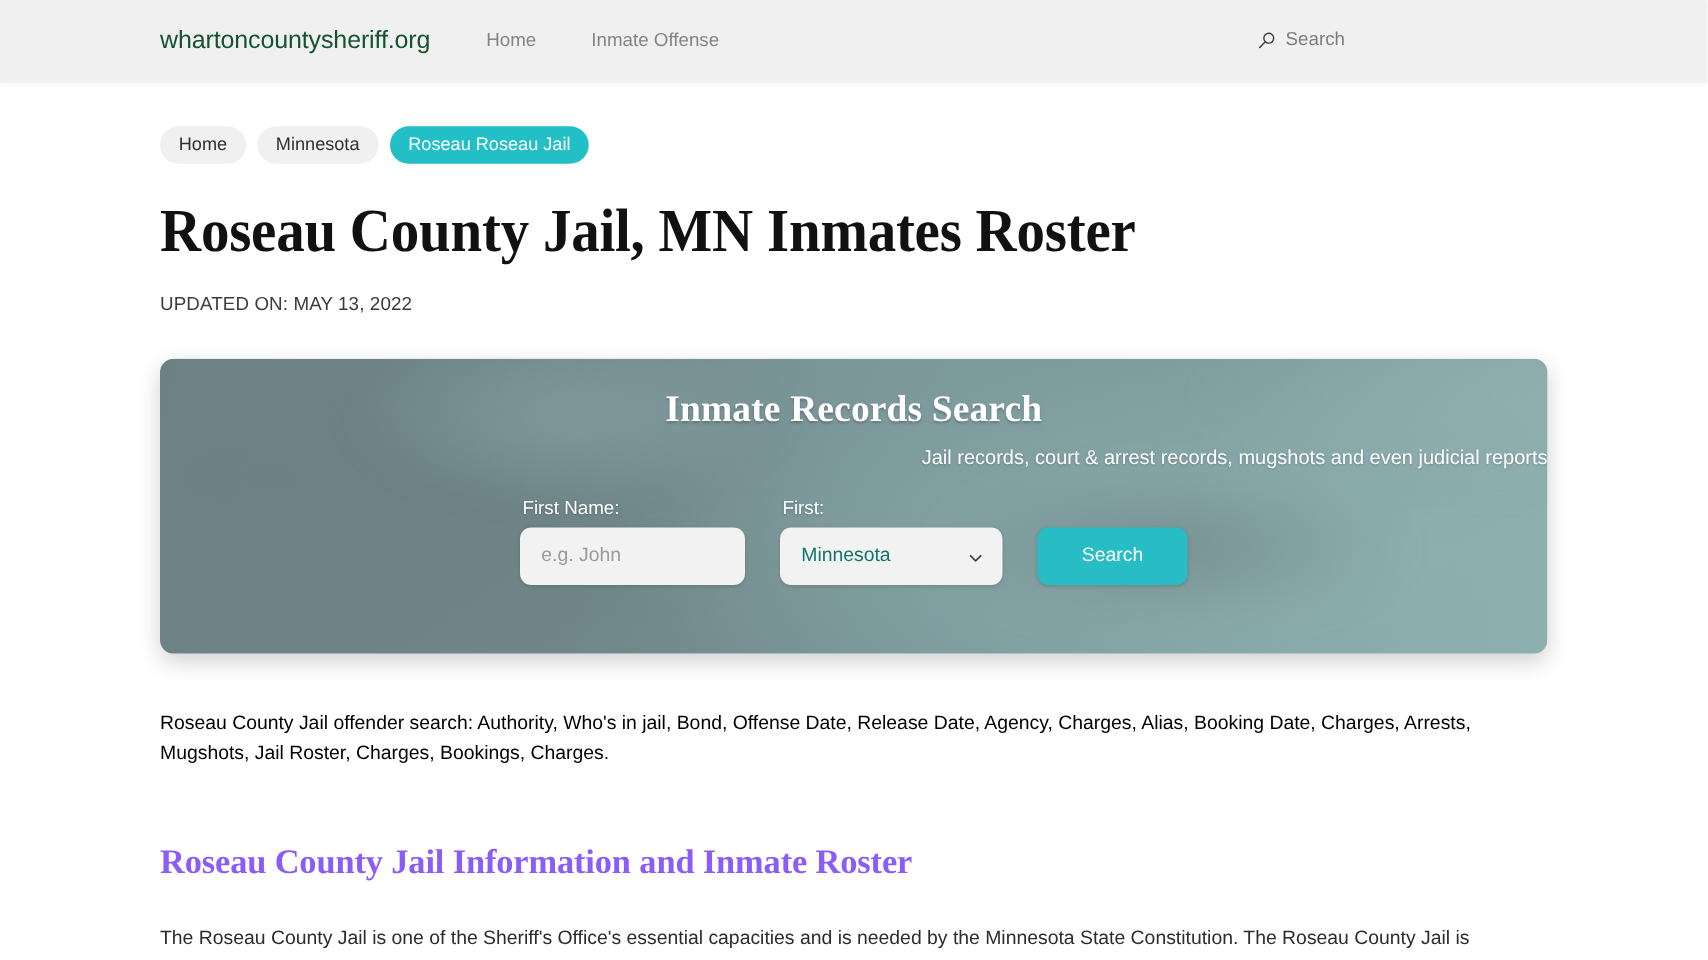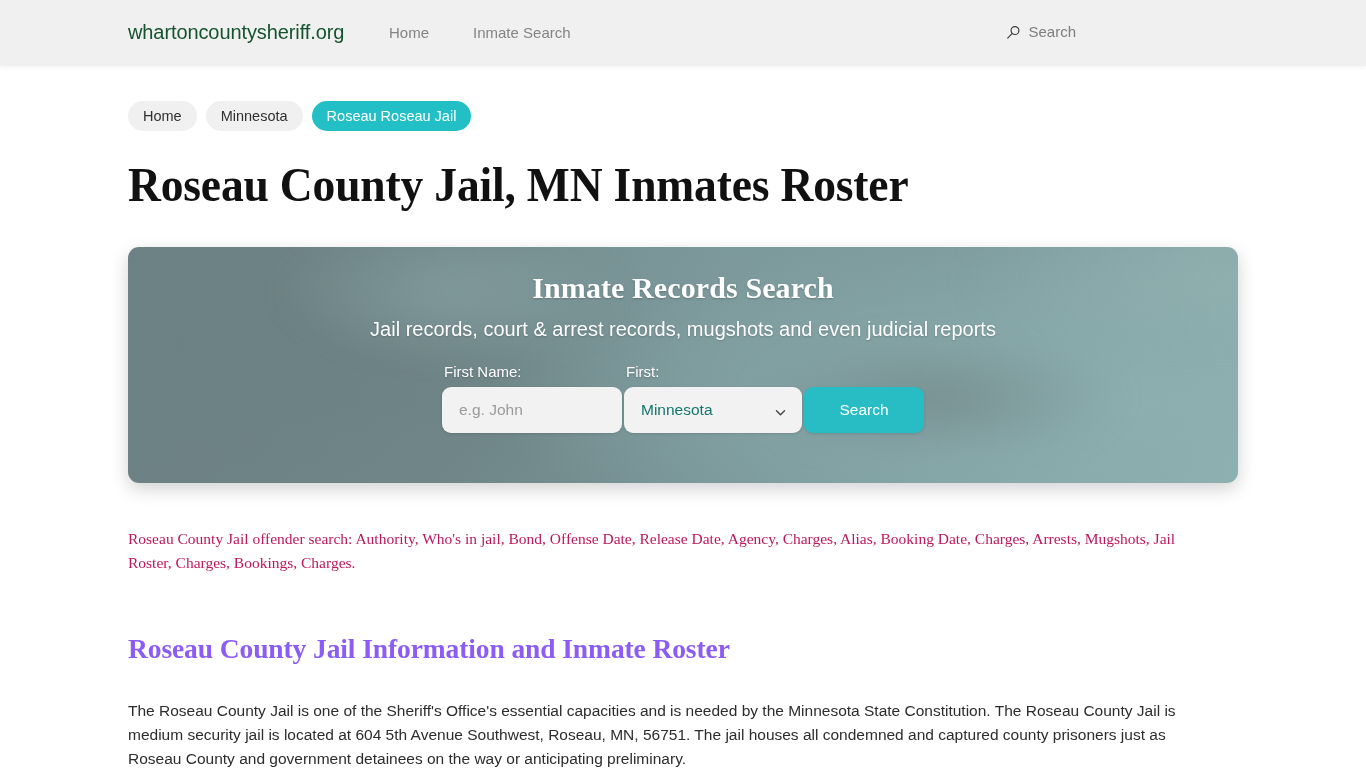--- a/index.html
+++ b/index.html
@@ -161,29 +161,30 @@
     padding-top: 24px;
     font-family: "Liberation Serif", serif;
     font-weight: bold;
     font-size: 30px;
     color: #ffffff;
     text-shadow: 0 1px 2px rgba(0,0,0,0.22);
     letter-spacing: 0.1px;
   }
   .hero-sub {
     padding-top: 13px;
-    font-size: 20px;
+    font-size: 16px;
     color: #ffffff;
     text-shadow: 0 1px 2px rgba(0,0,0,0.2);
+    text-align: right;
   }
   .hero-form {
     display: flex;
     justify-content: center;
     align-items: flex-end;
-    gap: 2px;
+    gap: 28px;
     padding-top: 22px;
   }
   .field { text-align: left; }
   .field-label {
     display: block;
     font-size: 15px;
     color: #ffffff;
     text-shadow: 0 1px 2px rgba(0,0,0,0.22);
     padding-bottom: 7px;
     padding-left: 2px;
@@ -230,23 +231,22 @@
     cursor: pointer;
     font-family: "Liberation Sans", sans-serif;
     box-shadow: 0 1px 3px rgba(0,0,0,0.12);
   }
 
   
   .body-copy {
     padding-top: 29px;
     font-size: 15.5px;
     line-height: 24px;
-    color: #be185d;
+    color: #000000;
     max-width: 1060px;
-    font-family: Liberation Serif, serif;
   }
   .section-heading {
     margin: 0;
     padding-top: 42px;
     font-family: "Liberation Serif", serif;
     font-weight: bold;
     font-size: 27.5px;
     color: #8b5cf6;
     letter-spacing: -0.1px;
     white-space: nowrap;
@@ -261,21 +261,21 @@
 </style>
 </head>
 <body>
 
 <header class="site-header">
   <div class="header-inner">
     <a class="brand" href="#">whartoncountysheriff.org</a>
 
     <nav class="nav-links">
       <a class="nav-link" href="#">Home</a>
-      <a class="nav-link" href="#">Inmate Search</a>
+      <a class="nav-link" href="#">Inmate Offense</a>
     </nav>
 
     <div class="header-search">
       <span class="sicon">
         <svg viewBox="0 0 16 16" width="15" height="15" fill="none" xmlns="http://www.w3.org/2000/svg">
           <circle cx="9.6" cy="5.9" r="4.2" stroke="#3c3c3c" stroke-width="1.2"></circle>
           <line x1="6.4" y1="9.1" x2="1.8" y2="13.9" stroke="#3c3c3c" stroke-width="1.2" stroke-linecap="round"></line>
         </svg>
       </span>
       <span class="slabel">Search</span>
@@ -285,20 +285,21 @@
 
 <main class="page">
 
   <div class="breadcrumb">
     <a class="crumb" href="#">Home</a>
     <a class="crumb" href="#">Minnesota</a>
     <a class="crumb active" href="#">Roseau Roseau Jail</a>
   </div>
 
   <h1 class="page-title">Roseau County Jail, MN Inmates Roster</h1>
+  <div class="updated">UPDATED ON: MAY 13, 2022</div>
 
   <section class="hero">
     <div class="hero-blurlayer"></div>
     <div class="hero-content">
       <h2 class="hero-title">Inmate Records Search</h2>
       <div class="hero-sub">Jail records, court &amp; arrest records, mugshots and even judicial reports</div>
 
       <form class="hero-form">
         <div class="field">
           <label class="field-label">First Name:</label>

